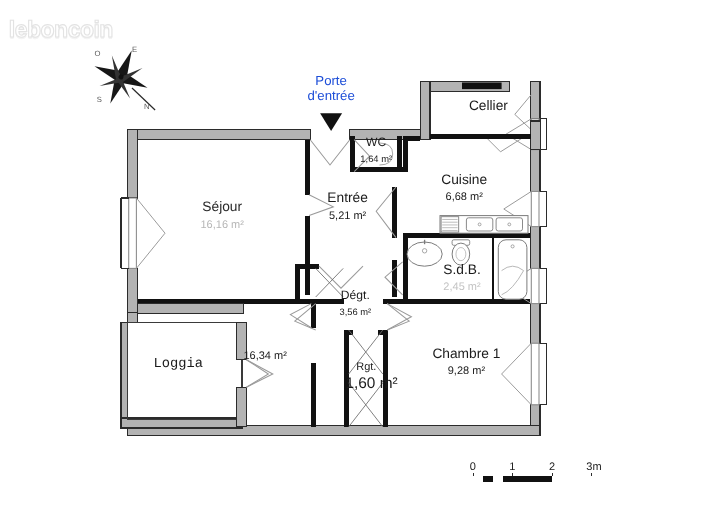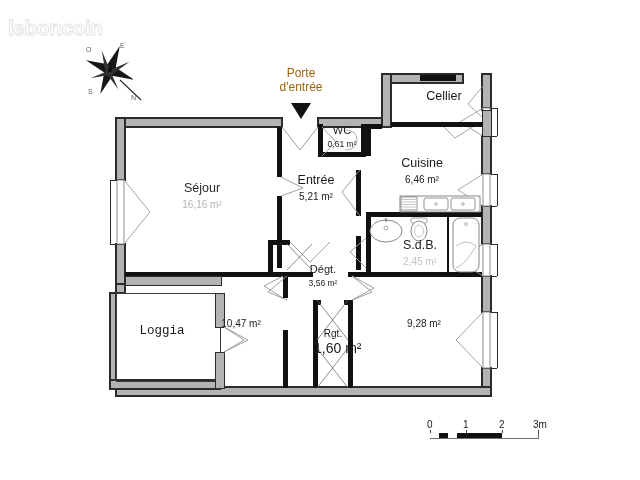--- a/index.html
+++ b/index.html
@@ -28,21 +28,21 @@
   .lbl.faded .nm{color:#2a2a2a;}
   .lbl.faded .ar{color:#b6b6b6;}
   .lbl.faded2 .ar{color:#c3c3c3;}
   .lbl.sm .nm{font-size:11px;}
   .lbl.sm .ar{font-size:8.5px;margin-top:1px;}
   .lbl.xs .nm{font-size:10px;}
   .lbl.xs .ar{font-size:14px;margin-top:1px;}
 
   .door-note{
     position:absolute;text-align:center;font-size:12px;
-    line-height:14px;color:#a16207;white-space:nowrap;
+    line-height:14px;color:#1d4ed8;white-space:nowrap;
   }
 
   .compass-lbl{position:absolute;font-size:7px;color:#5a5a5a;}
 
   .scale-lbl{position:absolute;font-size:10px;color:#1b1b1b;}
 </style>
 </head>
 <body>
 
 <div id="stage">
@@ -317,53 +317,54 @@
   <div class="ar">16,16 m²</div>
 </div>
 
 <div class="lbl" style="left:278px;top:173px;width:76px;">
   <div class="nm">Entrée</div>
   <div class="ar">5,21 m²</div>
 </div>
 
 <div class="lbl sm" style="left:318px;top:123px;width:48px;">
   <div class="nm">WC</div>
-  <div class="ar">0,61 m²</div>
+  <div class="ar">1,64 m²</div>
 </div>
 
 <div class="lbl" style="left:380px;top:156px;width:84px;">
   <div class="nm">Cuisine</div>
-  <div class="ar">6,46 m²</div>
+  <div class="ar">6,68 m²</div>
 </div>
 
 <div class="lbl" style="left:412px;top:89px;width:64px;">
   <div class="nm">Cellier</div>
   <div class="ar"></div>
 </div>
 
 <div class="lbl faded2" style="left:383px;top:238px;width:74px;">
   <div class="nm">S.d.B.</div>
   <div class="ar">2,45 m²</div>
 </div>
 
 <div class="lbl sm" style="left:296px;top:262px;width:54px;">
   <div class="nm">Dégt.</div>
   <div class="ar">3,56 m²</div>
 </div>
 
 <div class="lbl" style="left:194px;top:314px;width:94px;">
-  <div class="ar">10,47 m²</div>
+  <div class="ar">16,34 m²</div>
 </div>
 
 <div class="lbl xs" style="left:314px;top:327px;width:38px;">
   <div class="nm">Rgt.</div>
   <div class="ar">1,60 m²</div>
 </div>
 
 <div class="lbl" style="left:378px;top:314px;width:92px;">
+  <div class="nm">Chambre 1</div>
   <div class="ar">9,28 m²</div>
 </div>
 
 <div class="lbl" style="left:130px;top:324px;width:64px;font-family:Liberation Mono, monospace;">
   <div class="nm">Loggia</div>
   <div class="ar"></div>
 </div>
 
 <div class="scale-lbl" style="left:427px;top:419px;">0</div>
 <div class="scale-lbl" style="left:463px;top:419px;">1</div>

